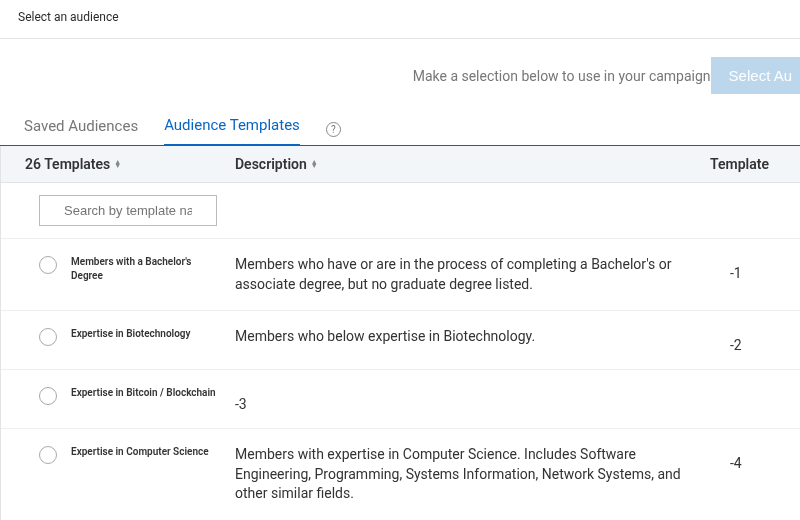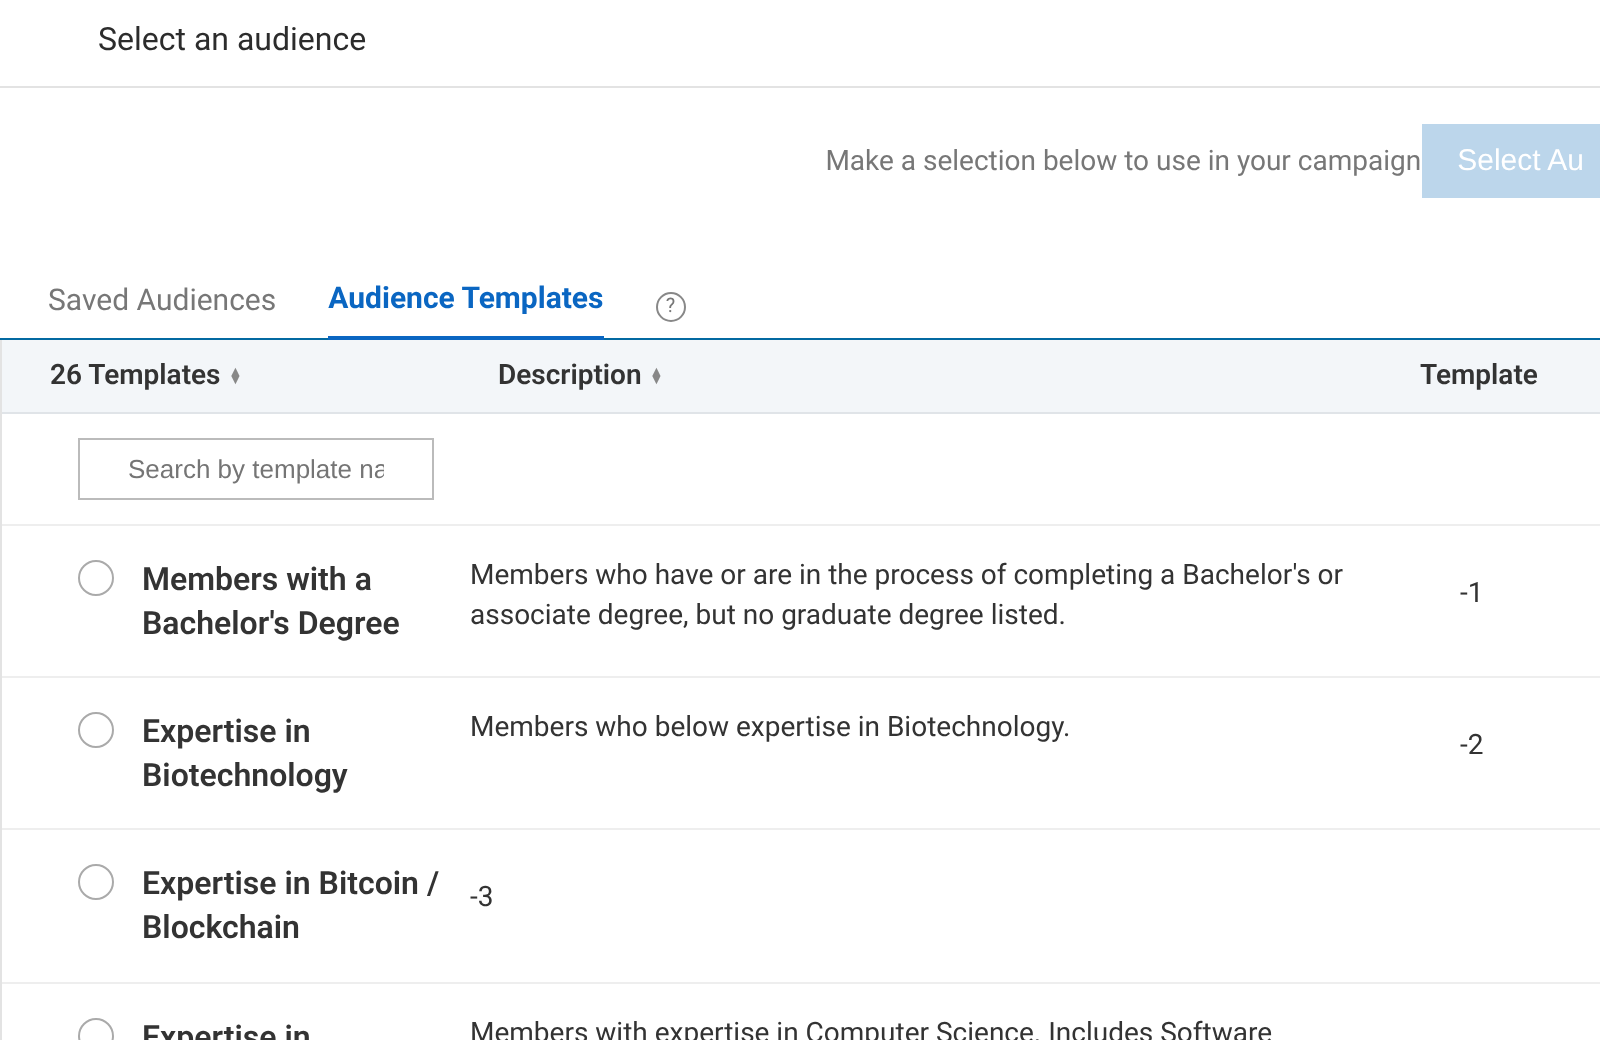--- a/index.html
+++ b/index.html
@@ -10,24 +10,23 @@
     background: #fff;
     width: 800px;
     height: 520px;
     overflow: hidden;
   }
   .header {
     padding: 10px 18px 14px;
     border-bottom: 1px solid #e3e3e3;
   }
   .page-title {
-    font-size: 16px;
+    font-size: 12px;
     font-weight: 400;
     color: #2c2c2c;
-    margin-left: 31px;
   }
   .toolbar {
     display: flex;
     align-items: center;
     justify-content: flex-end;
     padding: 18px 0 0 18px;
   }
   .instruction {
     font-size: 14px;
     color: #777;
@@ -53,24 +52,23 @@
     font-size: 15px;
     color: #777;
     cursor: pointer;
     font-weight: 400;
     display: flex;
     align-items: center;
     gap: 8px;
   }
   .tab.active {
     color: #0a66c2;
-    font-weight: 700;
+    font-weight: 400;
     border-bottom: 2px solid #0a66c2;
     margin-bottom: -1px;
-    margin-top: 19px;
   }
   .help-icon {
     display: inline-flex;
     align-items: center;
     justify-content: center;
     width: 15px;
     height: 15px;
     border: 1px solid #888;
     border-radius: 50%;
     font-size: 10px;
@@ -80,21 +78,20 @@
   }
   .table-head {
     display: flex;
     align-items: flex-start;
     background: #f3f6f9;
     border-bottom: 1px solid #e0e4e8;
     padding: 10px 0 10px 24px;
     font-size: 14px;
     font-weight: 600;
     color: #333;
-    gap: 14px;
   }
   .col-name { width: 210px; display:flex; align-items:center; gap:4px;}
   .col-desc { flex: 1; display:flex; align-items:center; gap:4px;}
   .col-size { width: 90px; text-align: left; }
   .sort-icon { display:inline-flex; flex-direction:column; line-height:4px; font-size:7px; color:#888;}
   .search-row {
     padding: 12px 0 12px 38px;
     border-bottom: 1px solid #eee;
   }
   .search-input {
@@ -116,21 +113,21 @@
     height: 18px;
     border: 1.5px solid #aaa;
     border-radius: 50%;
     flex-shrink: 0;
     margin-top: 1px;
     margin-right: 14px;
     cursor: pointer;
   }
   .row-name {
     width: 164px;
-    font-size: 16px;
+    font-size: 10px;
     font-weight: 600;
     color: #333;
     padding-right: 12px;
     line-height: 1.35;
   }
   .row-desc {
     flex: 1;
     font-size: 14px;
     color: #333;
     line-height: 1.4;

